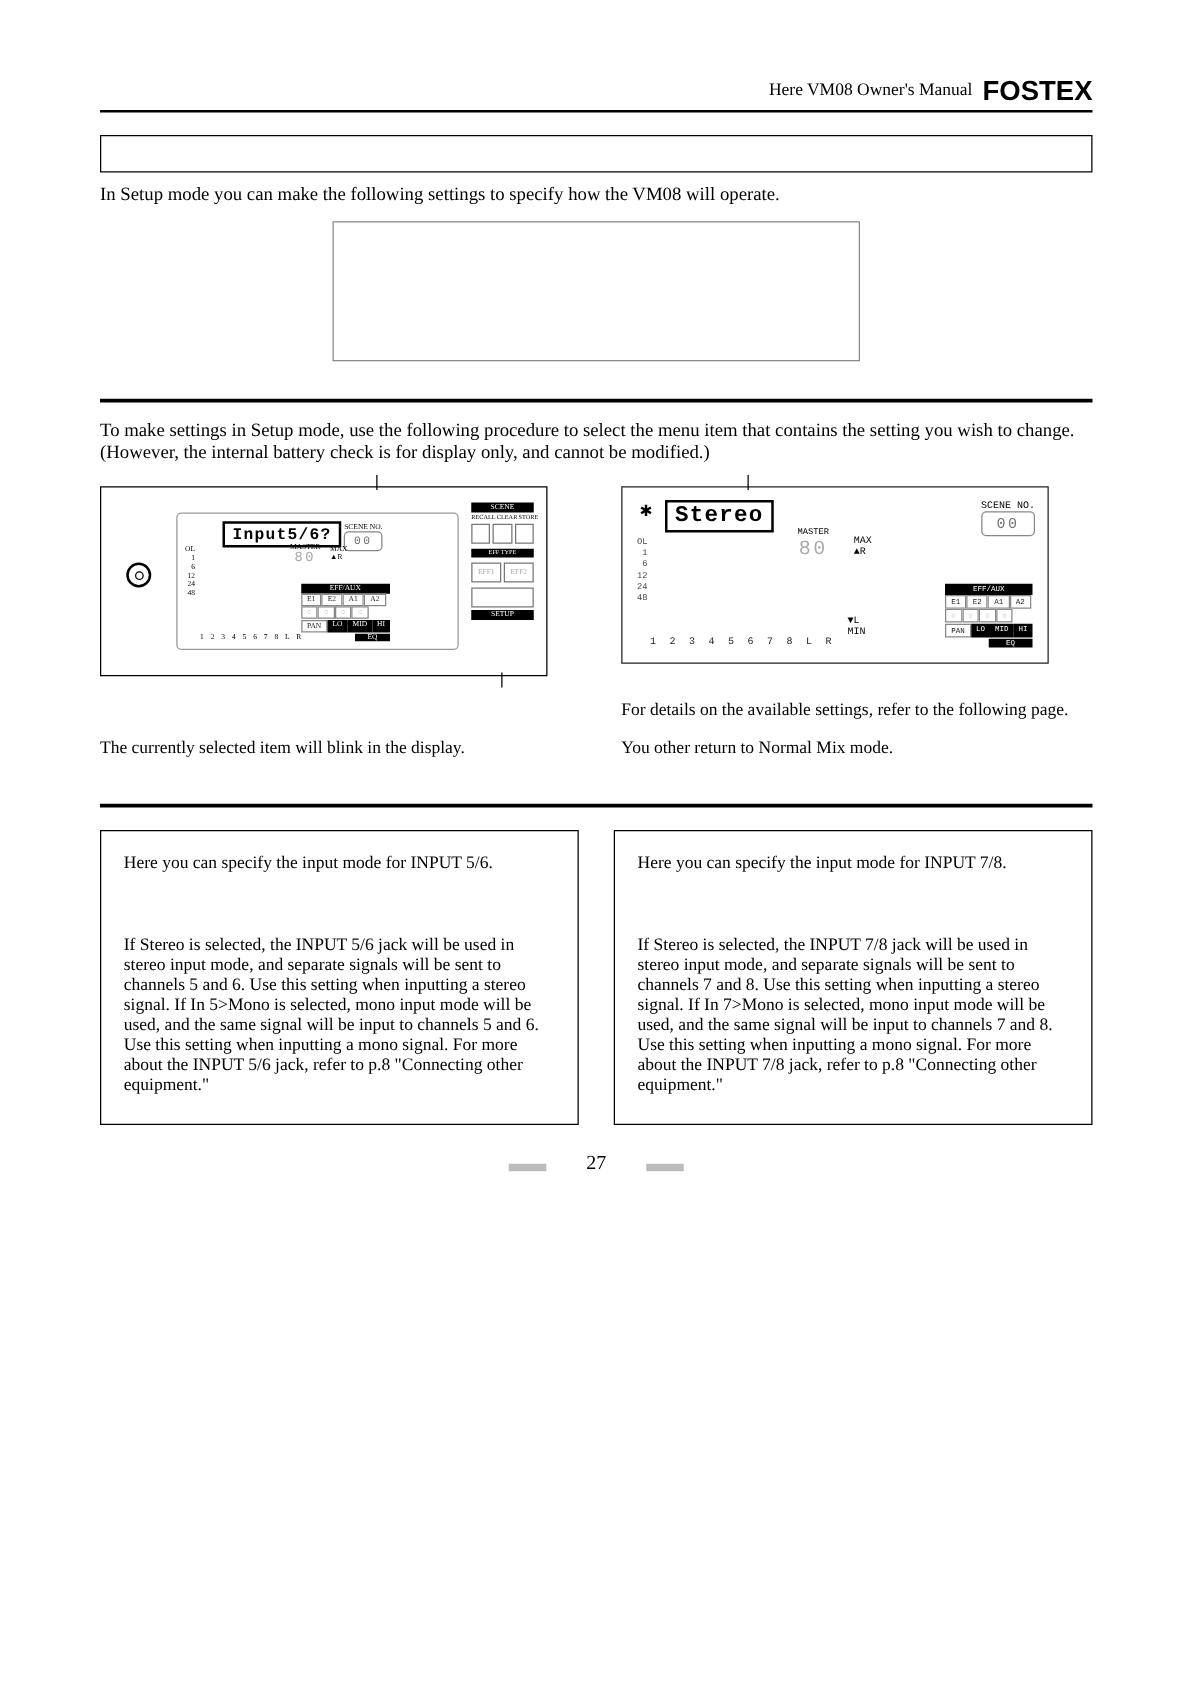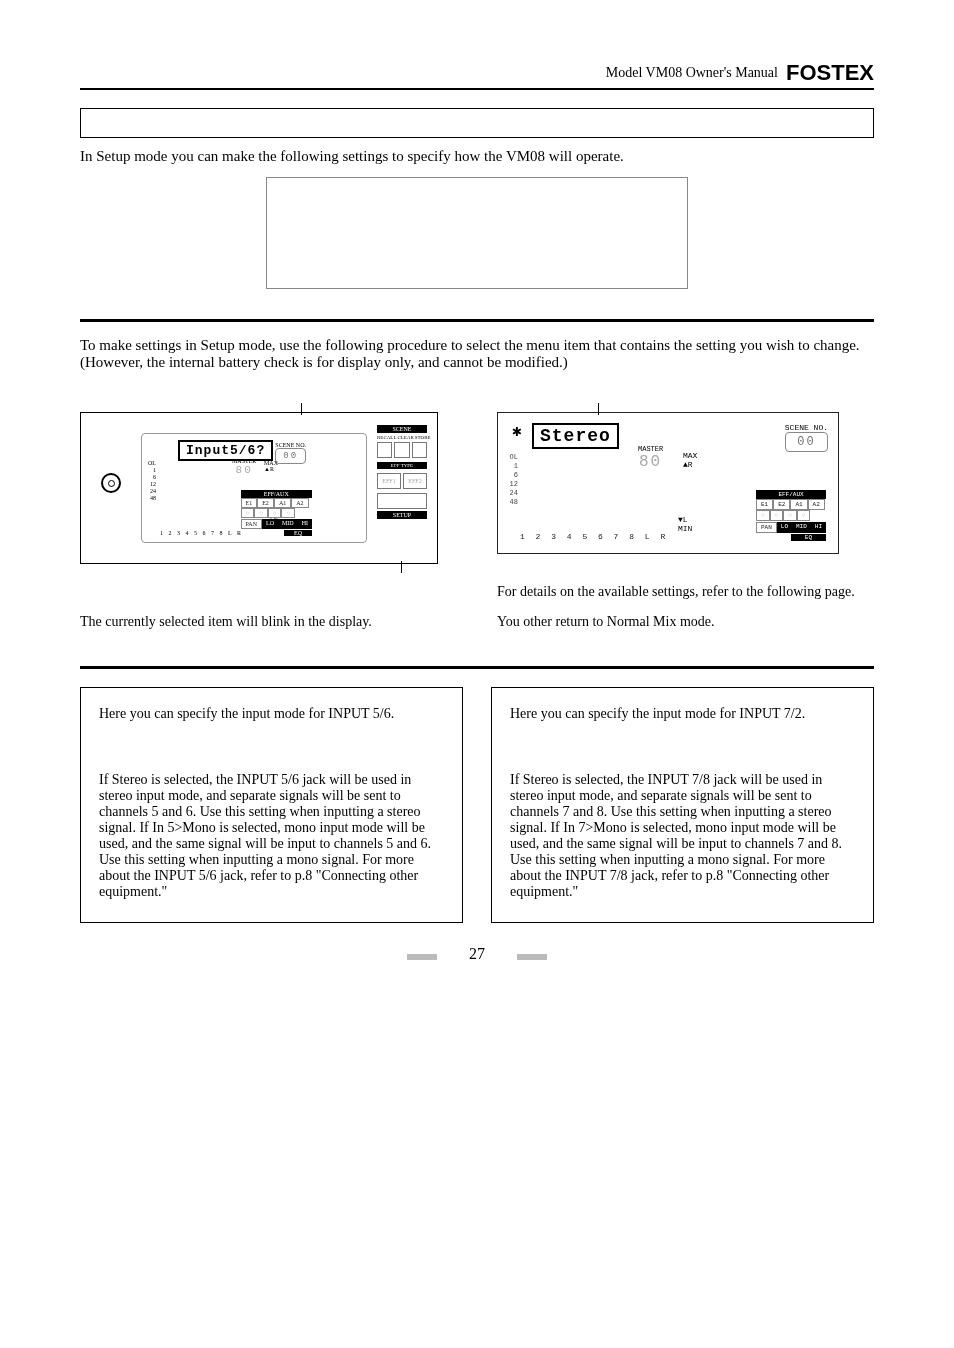--- a/index.html
+++ b/index.html
@@ -50,21 +50,21 @@
     border: 1px solid #888;
     margin: 0 auto 30px auto;
   }
   .thick-rule {
     height: 3px;
     background: #000;
     margin: 10px 0 8px 0;
   }
   .steps-text {
     font-size: 15px;
-    margin-bottom: 35px;
+    margin-bottom: 12px;
   }
   .columns {
     display: flex;
     gap: 40px;
   }
   .col {
     flex: 1;
     font-size: 14px;
   }
   .step-note {
@@ -261,21 +261,21 @@
     font-size:16px;
     font-weight:bold;
   }
 </style>
 </head>
 <body>
 
 <div class="page">
 
   <div class="header-row">
-    <span>Model VM08 Owner's Manual</span>
+    <span>Here VM08 Owner's Manual</span>
     <span class="fostex-logo">FOSTEX</span>
   </div>
   <div class="header-line"></div>
 
   <div class="title-box"></div>
 
   <p class="intro-text">In Setup mode you can make the following settings to specify how the VM08 will operate.</p>
 
   <div class="figure-box"></div>
 
@@ -440,20 +440,20 @@
 
   <div class="thick-rule" style="margin-top:22px;"></div>
 
   <div class="settings-row">
     <div class="setting-box">
       <p>Here you can specify the input mode for INPUT 5/6.</p>
       <div class="setting-gap"></div>
       <p>If Stereo is selected, the INPUT 5/6 jack will be used in stereo input mode, and separate signals will be sent to channels 5 and 6. Use this setting when inputting a stereo signal. If In 5&gt;Mono is selected, mono input mode will be used, and the same signal will be input to channels 5 and 6. Use this setting when inputting a mono signal. For more about the INPUT 5/6 jack, refer to p.8 "Connecting other equipment."</p>
     </div>
     <div class="setting-box">
-      <p>Here you can specify the input mode for INPUT 7/2.</p>
+      <p>Here you can specify the input mode for INPUT 7/8.</p>
       <div class="setting-gap"></div>
       <p>If Stereo is selected, the INPUT 7/8 jack will be used in stereo input mode, and separate signals will be sent to channels 7 and 8. Use this setting when inputting a stereo signal. If In 7&gt;Mono is selected, mono input mode will be used, and the same signal will be input to channels 7 and 8. Use this setting when inputting a mono signal. For more about the INPUT 7/8 jack, refer to p.8 "Connecting other equipment."</p>
     </div>
   </div>
 
   <div class="page-num">27</div>
 </div>
 
 </body></html>

